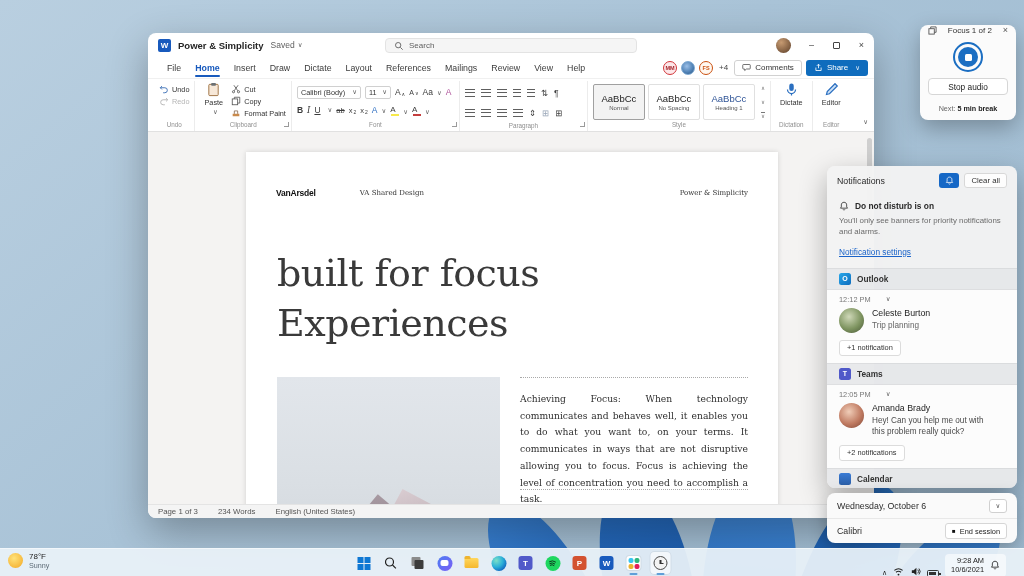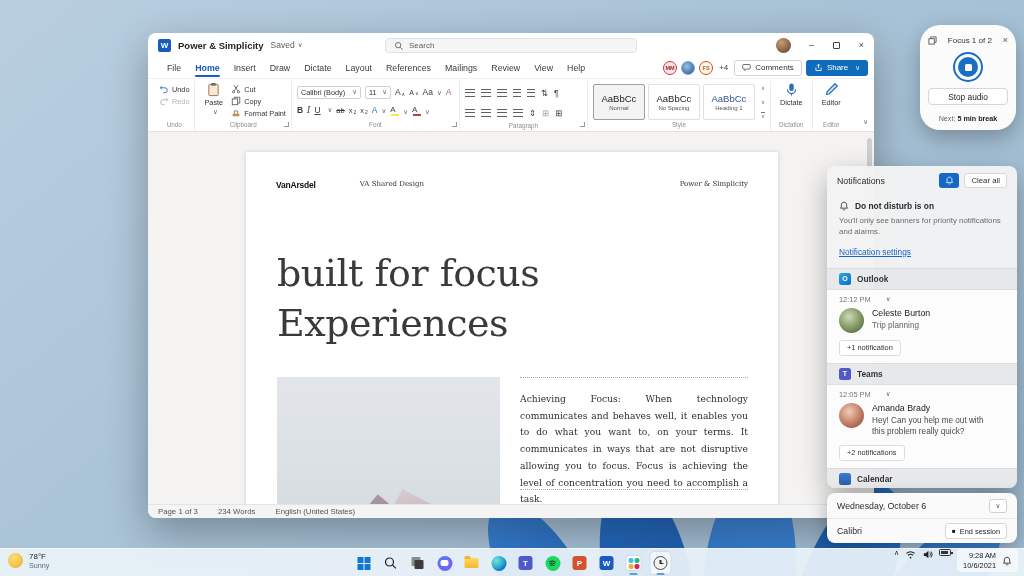--- a/index.html
+++ b/index.html
@@ -70,38 +70,38 @@
   .stylecard { width:52px; height:36px; border:1px solid #e0e0e0; border-radius:2px; background:#fff; display:flex; flex-direction:column;
     align-items:center; justify-content:center; gap:1px; }
   .stylecard.sel { border:1px solid #a0a0a0; background:#f3f3f3; }
   .st-prev { font-size:9.5px; color:#222; }
   .st-prev.h1 { color:#2f5496; }
   .st-name { font-size:6px; color:#555; }
   .st-arrows { display:flex; flex-direction:column; justify-content:space-between; height:36px; padding:1px 0 1px 3px; font-size:5.5px; color:#777; }
 
   .canvas { flex:1; background:#f4f3f2; position:relative; overflow:hidden; }
   .page { position:absolute; left:98px; top:20px; width:532px; height:400px; background:#fff; box-shadow:0 0 5px rgba(0,0,0,.14); }
-  .ph-row { position:absolute; left:30px; right:30px; top:28px; display:flex; align-items:flex-start; }
+  .ph-row { position:absolute; left:30px; right:30px; top:36px; display:flex; align-items:center; }
   .logo { font-size:8.5px; font-weight:bold; letter-spacing:-0.2px; color:#111; }
   .ph-center { font-size:7px; font-family:"DejaVu Serif", serif; color:#333; margin-left:44px; }
   .ph-right { font-size:7px; font-family:"DejaVu Serif", serif; color:#333; margin-left:auto; }
   .d-heading { position:absolute; left:31px; top:96px; font-family:"DejaVu Serif", serif; font-size:38px; line-height:1.32; color:#3a3a3a; letter-spacing:-0.5px; }
   .d-img { position:absolute; left:31px; top:225px; width:223px; height:175px; background:linear-gradient(180deg,#e2e6eb 0%,#dadfe4 60%,#d3d8dd 100%); overflow:hidden; }
   .obj1 { position:absolute; left:78px; top:128px; width:52px; height:52px; background:linear-gradient(135deg,#a89aa2,#7d7079); transform:rotate(40deg); }
   .obj2 { position:absolute; left:112px; top:120px; width:46px; height:46px; background:linear-gradient(135deg,#d9ccd1,#b4a7ad); transform:rotate(28deg); }
   .d-col { position:absolute; left:274px; top:225px; width:228px; height:113px; border-top:1px dotted #a9a9a9; border-bottom:1px dotted #a9a9a9; padding-top:13px; }
   .d-body { font-family:"DejaVu Serif", serif; font-size:9.2px; line-height:1.82; color:#2f2f2f; text-align:justify; }
   .vscroll { position:absolute; right:2px; top:6px; width:5px; height:90px; background:#cfcfcf; border-radius:3px; }
 
   .statusbar { height:14px; flex:none; background:#f4f4f4; border-top:1px solid #e4e4e4; display:flex; align-items:center;
     padding:0 10px; gap:20px; font-size:7.8px; color:#555; }
 
   
-  .focus-w { position:absolute; left:920px; top:25px; width:96px; background:#fbfbfb; border-radius:20px;
-    box-shadow:0 8px 22px rgba(0,0,0,.28); z-index:3; padding:10px 8px 7px; }
+  .focus-w { position:absolute; left:920px; top:25px; width:96px; background:#fbfbfb; border-radius:8px;
+    box-shadow:0 8px 22px rgba(0,0,0,.28); z-index:3; padding:0 8px 7px; }
   .fw-head { display:flex; align-items:center; justify-content:space-between; color:#444; }
   .fw-title { font-size:8px; color:#333; }
   .fw-x { font-size:9px; color:#555; }
   .stopbtn { width:30px; height:30px; border-radius:50%; border:2.5px solid #1b6ec2; margin:7px auto 6px; display:flex; align-items:center; justify-content:center; }
   .stop-inner { width:20px; height:20px; border-radius:50%; background:#1b6ec2; display:flex; align-items:center; justify-content:center; }
   .stop-sq { width:7px; height:7px; border-radius:1.5px; background:#fff; }
   .btn-stopaudio { width:100%; height:17px; background:#fff; border:1px solid #d6d6d6; border-radius:4px; font-size:8.3px; color:#222;
     display:flex; align-items:center; justify-content:center; }
   .fw-next { margin-top:9px; text-align:center; font-size:7.2px; color:#666; }
   .fw-next b { color:#222; margin-left:2px; }
@@ -176,21 +176,21 @@
   .sq-app.ppt { background:#d35230; }
   .sq-app.wordic { background:#185abd; }
   .spotify { width:15px; height:15px; border-radius:50%; background:#1ed760; display:flex; align-items:center; justify-content:center; }
   .slack { width:14px; height:14px; border-radius:3px; background:#fff; display:grid; grid-template-columns:5px 5px; grid-template-rows:5px 5px; gap:1px; padding:1.5px; box-shadow:0 0 0 1px rgba(0,0,0,.06); }
   .slack i { border-radius:2px; }
   .slack i:nth-child(1){ background:#36c5f0; } .slack i:nth-child(2){ background:#2eb67d; }
   .slack i:nth-child(3){ background:#ecb22e; } .slack i:nth-child(4){ background:#e01e5a; }
   .clockic { width:14px; height:14px; border-radius:50%; border:1.5px solid #4a4a4a; background:#f3f3f3; position:relative; }
   .clockic::before { content:""; position:absolute; left:5px; top:2.5px; width:1.5px; height:4px; background:#333; }
   .clockic::after { content:""; position:absolute; left:5.5px; top:5.5px; width:3.5px; height:1.5px; background:#333; }
-  .tb-tray { position:absolute; right:6px; top:0; height:28px; display:flex; align-items:flex-start; gap:6px; color:#222; }
+  .tb-tray { position:absolute; right:18px; top:0; height:28px; display:flex; align-items:flex-end; gap:6px; color:#222; }
   .trayic { display:flex; align-items:center; justify-content:center; }
   .battery { width:12px; height:7px; border:1px solid #333; border-radius:1.5px; position:relative; }
   .battery::before { content:""; position:absolute; left:1px; top:1px; bottom:1px; width:7px; background:#333; }
   .battery::after { content:""; position:absolute; right:-2.5px; top:1.5px; width:1.5px; height:2.5px; background:#333; }
   .clockbox { display:flex; align-items:center; gap:6px; background:rgba(255,255,255,.6); border-radius:4px; padding:2px 6px; }
   .tb-time { text-align:right; font-size:7.4px; color:#222; line-height:1.3; }
   svg { display:block; }
 </style>
 </head>
 <body>

